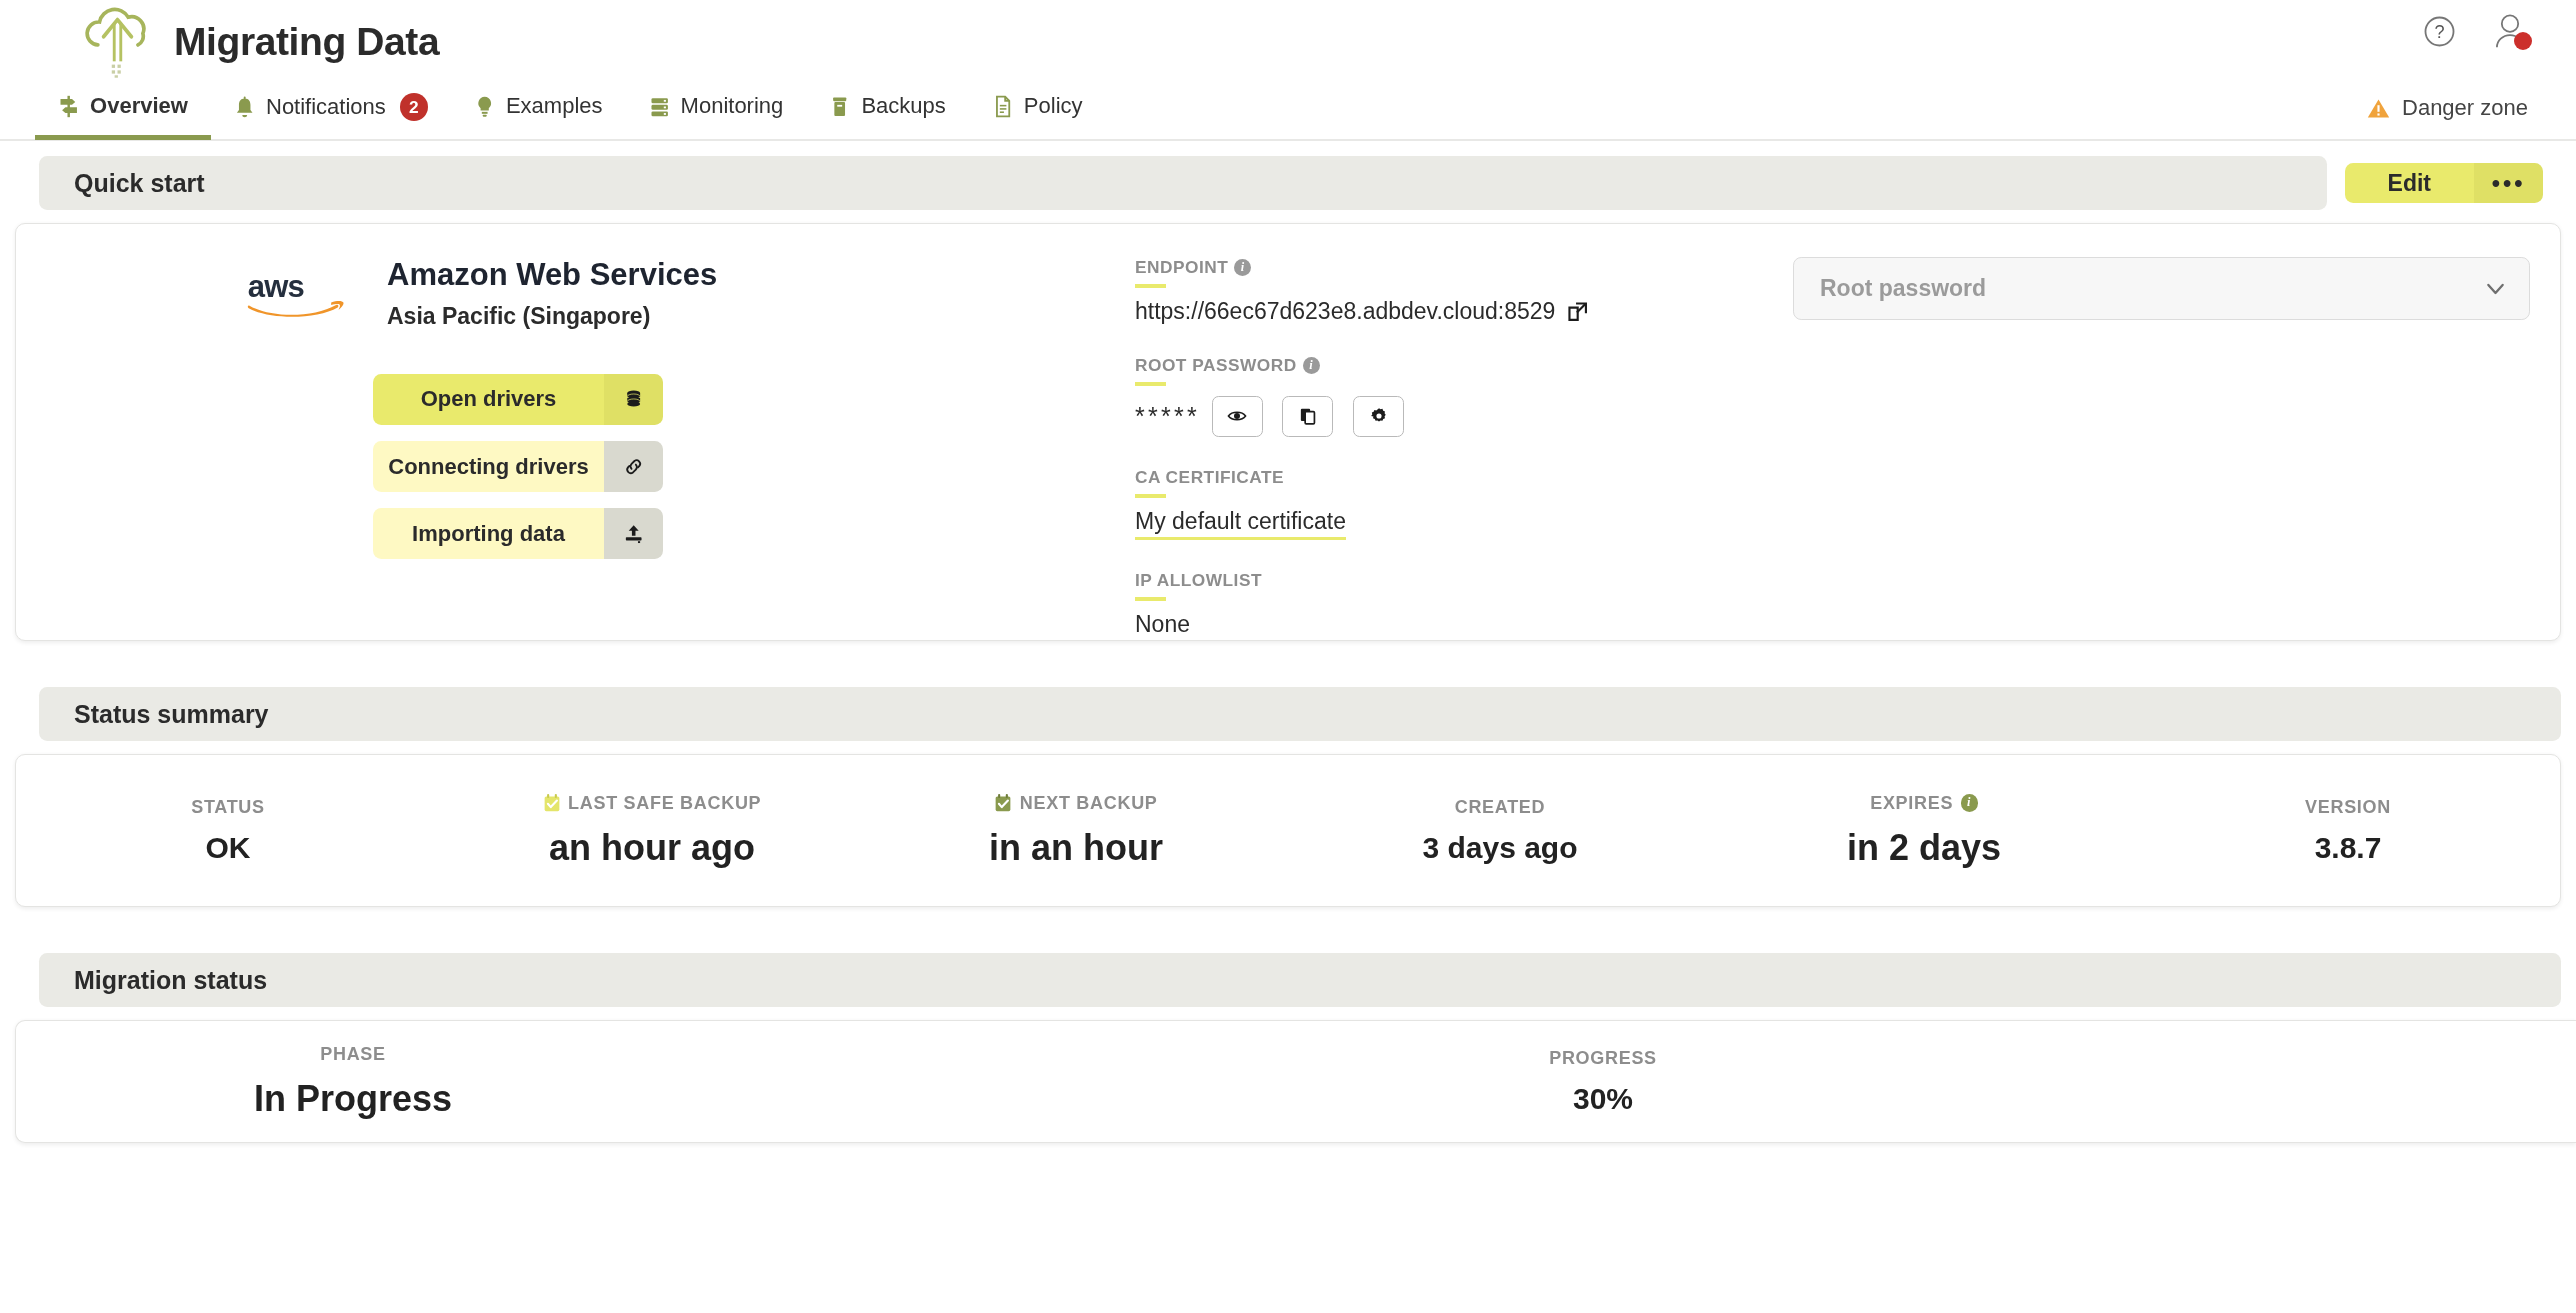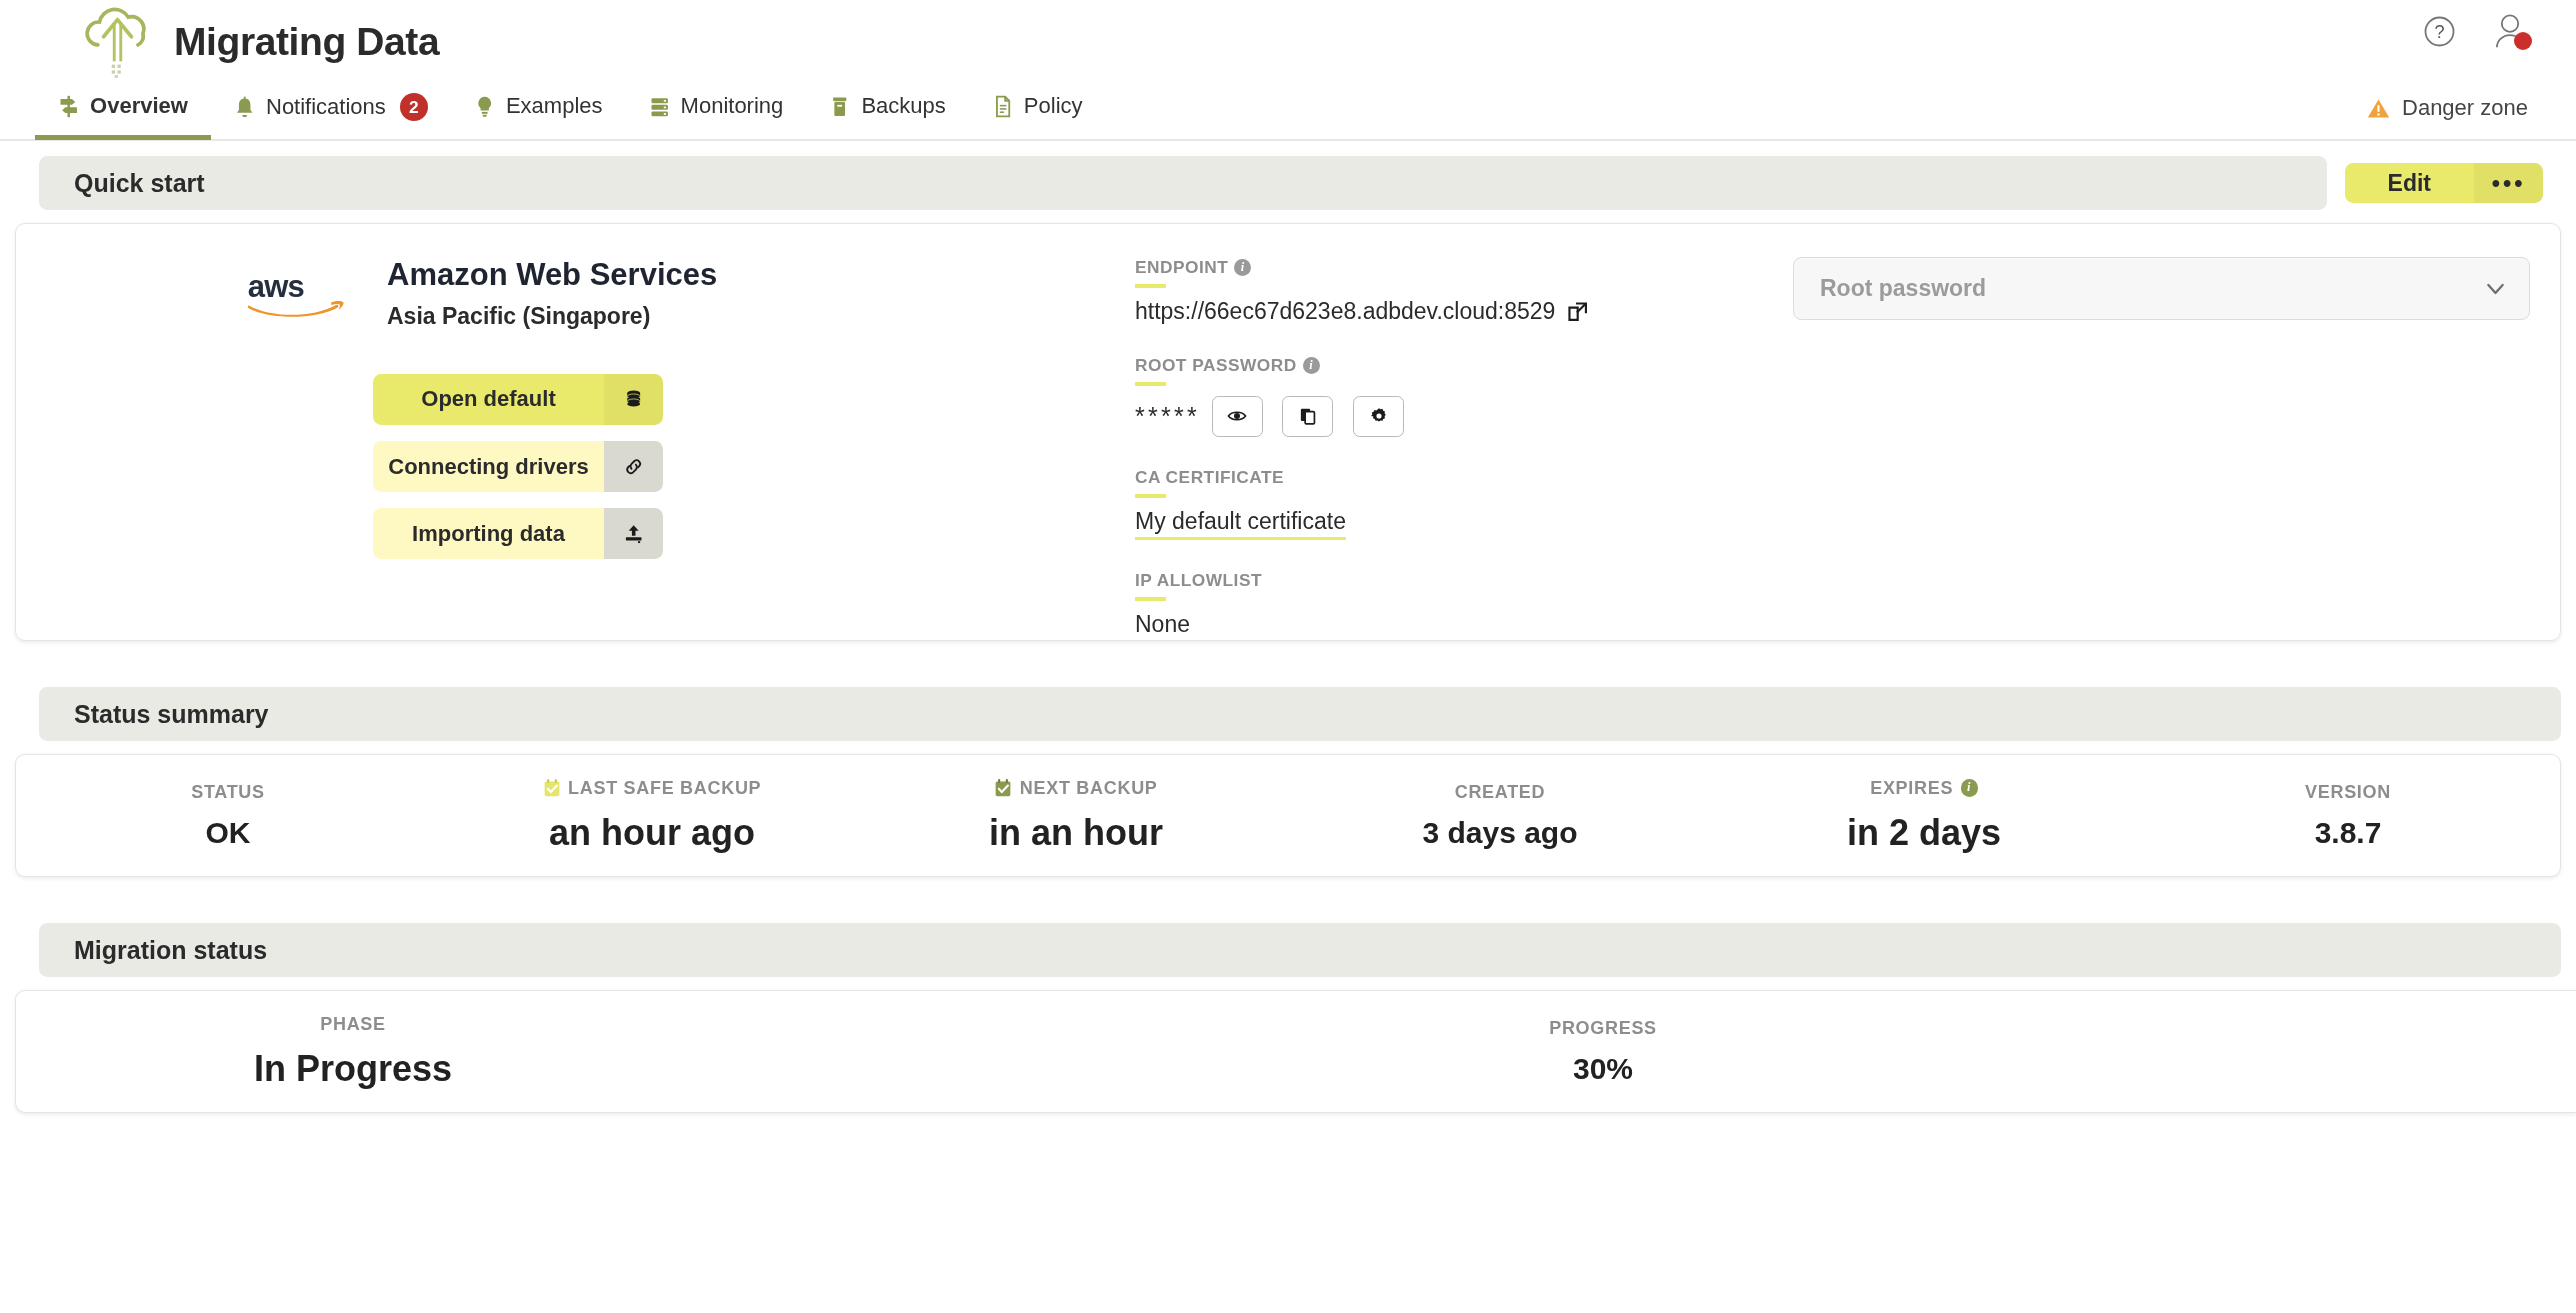--- a/index.html
+++ b/index.html
@@ -94,21 +94,21 @@
               font-size: 12.3px; font-weight: 700; display: inline-flex; align-items: center;
               justify-content: center; font-style: italic; font-family: "Liberation Serif", serif; }
   .info-dot.olive { background: #8a9a4e; }
 
   .select { height: 63px; border: 0.8px solid #dcdcdc; border-radius: 8.2px; background: #f7f7f7;
             display: flex; align-items: center; justify-content: space-between;
             padding: 0 21.4px 0 26px; cursor: pointer; }
   .select .ph { font-size: 23px; font-weight: 700; color: #9b9b9b; }
 
   
-  .metrics-card { margin-top: 13px; height: 123px; display: flex; align-items: center; }
+  .metrics-card { margin-top: 13px; height: 153px; display: flex; align-items: center; }
   .metric { flex: 1; text-align: center; }
   .metric-label { font-size: 18px; font-weight: 700; letter-spacing: 0.7px; color: #8d8d8d;
                   display: flex; align-items: center; justify-content: center; gap: 7.4px; }
   .metric-value { font-size: 30px; font-weight: 700; color: #222; margin-top: 13px; }
   .metric-value.big { font-size: 36px; }
 
   .section-spacer { height: 46px; }
   .mig-card { margin-top: 13px; height: 123px; display: flex; align-items: center; }
   .mig-card .metric { flex: 0 0 auto; }
 
@@ -269,21 +269,21 @@
           </span>
           <span>
             <div class="aws-name">Amazon Web Services</div>
             <div class="aws-region">Asia Pacific (Singapore)</div>
           </span>
         </div>
 
         <div class="qs-buttons">
 
           <div class="split-btn btn-yellow">
-            <span class="main">Open default</span>
+            <span class="main">Open drivers</span>
             <span class="aux">
               <svg viewBox="0 0 30 30" width="21.4" height="21.4">
                 <ellipse cx="15" cy="7" rx="9" ry="3.6" fill="#1c1c1c"></ellipse>
                 <rect x="6" y="7" width="18" height="5" fill="#1c1c1c"></rect>
                 <ellipse cx="15" cy="12" rx="9" ry="3.6" fill="#1c1c1c" stroke="#e9ea6c" stroke-width="1"></ellipse>
                 <rect x="6" y="14" width="18" height="5" fill="#1c1c1c"></rect>
                 <ellipse cx="15" cy="19" rx="9" ry="3.6" fill="#1c1c1c" stroke="#e9ea6c" stroke-width="1"></ellipse>
                 <ellipse cx="15" cy="22.5" rx="9" ry="3.6" fill="#1c1c1c"></ellipse>
               </svg>
             </span>

